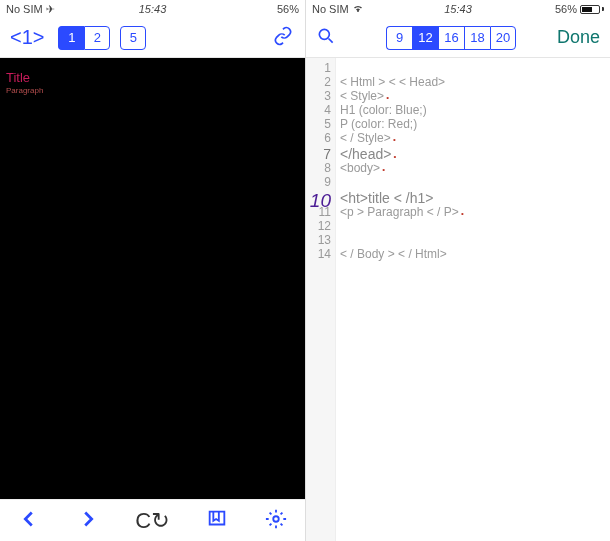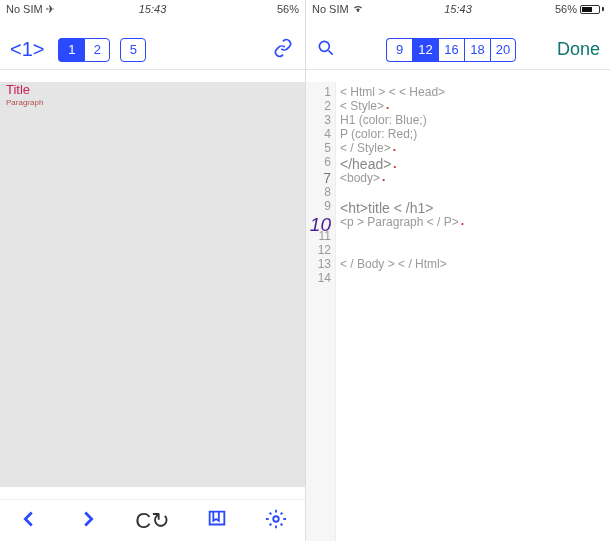--- a/index.html
+++ b/index.html
@@ -1,19 +1,19 @@
 <!DOCTYPE html>
 <html><head>
 <meta charset="utf-8">
 <style>
   * { box-sizing: border-box; margin: 0; padding: 0; }
   html, body { width: 610px; height: 541px; font-family: -apple-system, Helvetica, Arial, sans-serif; overflow: hidden; }
   body { display: flex; background: #fff; }
 
-  .pane { position: relative; height: 541px; gap: 12px; }
+  .pane { position: relative; height: 541px; }
   .pane-left { width: 305px; display: flex; flex-direction: column; }
   .pane-right { width: 305px; display: flex; flex-direction: column; border-left: 1px solid #ddd; }
 
   
   .status { height: 18px; display: flex; align-items: center; justify-content: space-between; padding: 0 6px; font-size: 11px; color: #444; }
   .status .left, .status .center, .status .right { display: flex; align-items: center; gap: 3px; }
   .status .center { position: absolute; left: 50%; transform: translateX(-50%); font-style: italic; }
   .wifi-icon svg { width: 12px; height: 10px; }
   .battery { display: flex; align-items: center; gap: 2px; }
   .battery-shell { width: 20px; height: 9px; border: 1px solid #333; border-radius: 2px; position: relative; }
@@ -28,34 +28,34 @@
   .seg-btn { min-width: 26px; height: 24px; border: 1px solid #2b4aff; border-right: none; display: flex; align-items: center; justify-content: center; font-size: 13px; color: #2b4aff; background: #fff; }
   .seg-btn:last-child { border-right: 1px solid #2b4aff; border-radius: 0 4px 4px 0; }
   .seg-btn:first-child { border-radius: 4px 0 0 4px; }
   .seg-btn.active { background: #2b4aff; color: #fff; }
   .big-digits { font-size: 28px; color: #888; margin: 0 4px; letter-spacing: 2px; }
   .link-icon { color: #2b4aff; margin-left: auto; margin-right: 6px; }
   .search-icon { color: #2b4aff; padding: 0 4px; }
   .done-btn { margin-left: auto; color: #0f766e; font-size: 18px; padding-right: 4px; }
 
   
-  .preview { flex: 1; background: #e5e5e5; padding: 0 6px; position: relative; }
+  .preview { flex: 1; background: #000000; padding: 12px 6px; position: relative; }
   .preview-title { color: #c71b5a; font-size: 13px; }
   .preview-sub { color: #b34d4d; font-size: 8px; margin-top: 1px; }
 
   
   .bottombar { height: 42px; display: flex; align-items: center; justify-content: space-around; background: #fff; border-top: 1px solid #eee; }
   .bottombar .bicon { color: #2b4aff; }
   .bottombar svg { width: 22px; height: 22px; }
 
   
   .code-area { flex: 1; background: #fff; display: flex; font-size: 12px; line-height: 1.15; overflow: hidden; }
   .gutter { width: 30px; background: #f6f6f6; text-align: right; padding: 4px 4px 0 0; color: #9a9a9a; border-right: 1px solid #eee; }
   .gutter div { height: 14px; }
-  .code-lines { flex: 1; padding: 4px 4px 0 4px; color: #9a9a9a; }
+  .code-lines { flex: 1; padding: 4px 4px 0 4px; color: #9a9a9a; margin-top: 14px; }
   .code-lines div { height: 14px; white-space: pre; }
   .line-em { color: #888; font-size: 14px; height: 16px !important; }
   .hl { background: khaki; border-radius: 2px; padding: 0 1px; }
   .dot { color: #c0392b; }
 
 </style>
 </head>
 <body>
 
 <div class="pane pane-left">

